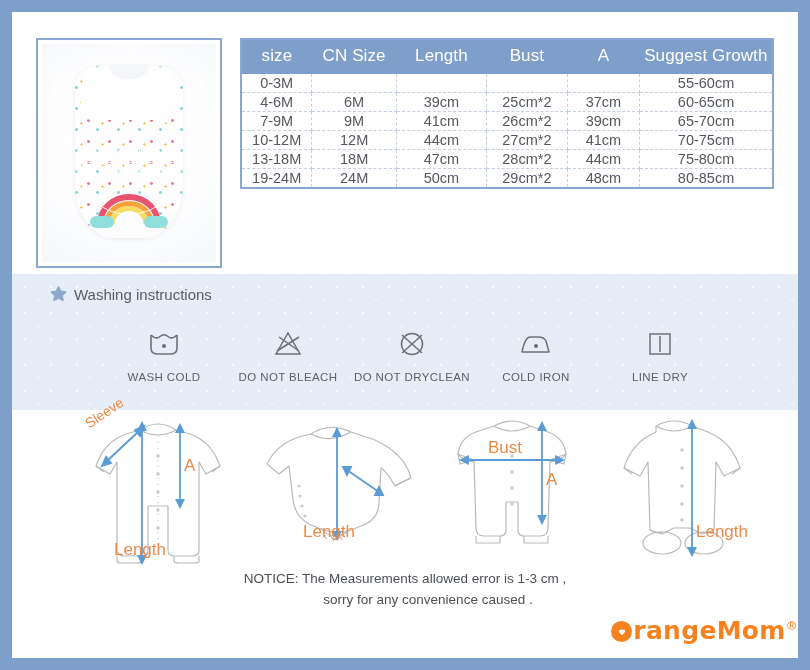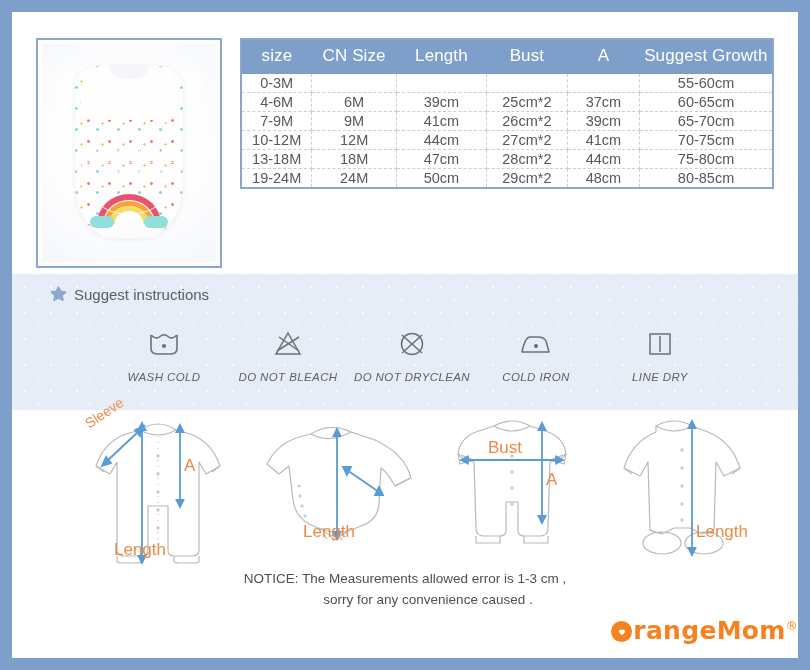--- a/index.html
+++ b/index.html
@@ -256,21 +256,20 @@
     display: block;
   }
   .wash-icons {
     position: absolute;
     left: 90px;
     top: 52px;
     width: 620px;
     display: flex;
     justify-content: space-between;
     align-items: flex-end;
-    font-style: italic;
   }
   .wash-item {
     display: flex;
     flex-direction: column;
     align-items: center;
     gap: 9px;
     width: 130px;
   }
   .wash-item .glyph { height: 36px; display: flex; align-items: center; }
   .wash-item .cap {
@@ -463,21 +462,21 @@
     </table>
   </div>
 
   <div class="wash-band">
     <div class="wash-title">
       <span>
         <svg class="star-icon" viewBox="0 0 24 24" aria-hidden="true">
           <path d="M12 1.6 L15.2 7.6 L22 8.6 L17 13.3 L18.3 20 L12 16.9 L5.7 20 L7 13.3 L2 8.6 L8.8 7.6 Z" fill="#8fa9cd" stroke="#8fa9cd" stroke-width="2.4" stroke-linejoin="round"></path>
         </svg>
       </span>
-      <span class="label">Suggest instructions</span>
+      <span class="label">Washing instructions</span>
     </div>
 
     <div class="wash-icons">
 
       <div class="wash-item">
         <span class="glyph">
           <svg width="34" height="30" viewBox="0 0 34 30" aria-hidden="true">
             <path d="M4 6 L4 19 Q4 25 10 25 L24 25 Q30 25 30 19 L30 6" fill="none" stroke="#6c7176" stroke-width="1.6"></path>
             <path d="M4 6 Q9 11 13 7.5 Q17 4 21 7.5 Q25 11 30 6" fill="none" stroke="#6c7176" stroke-width="1.6"></path>
             <circle cx="17" cy="17" r="2.1" fill="#6c7176"></circle>

